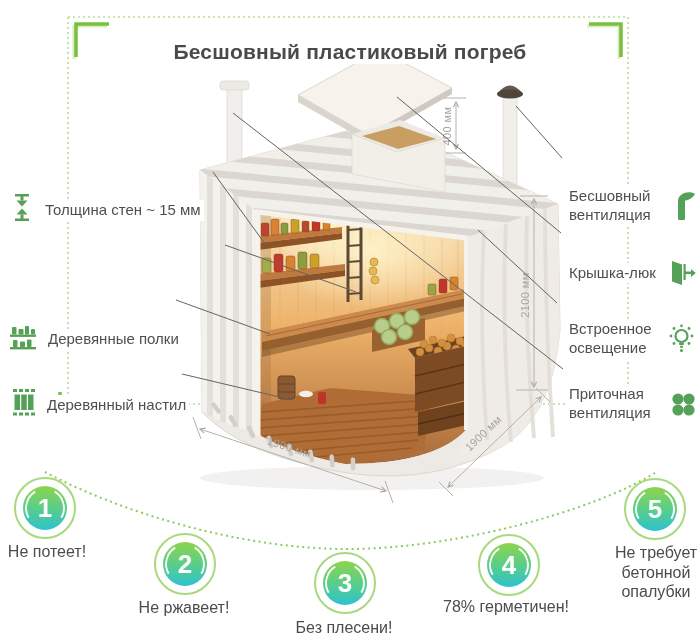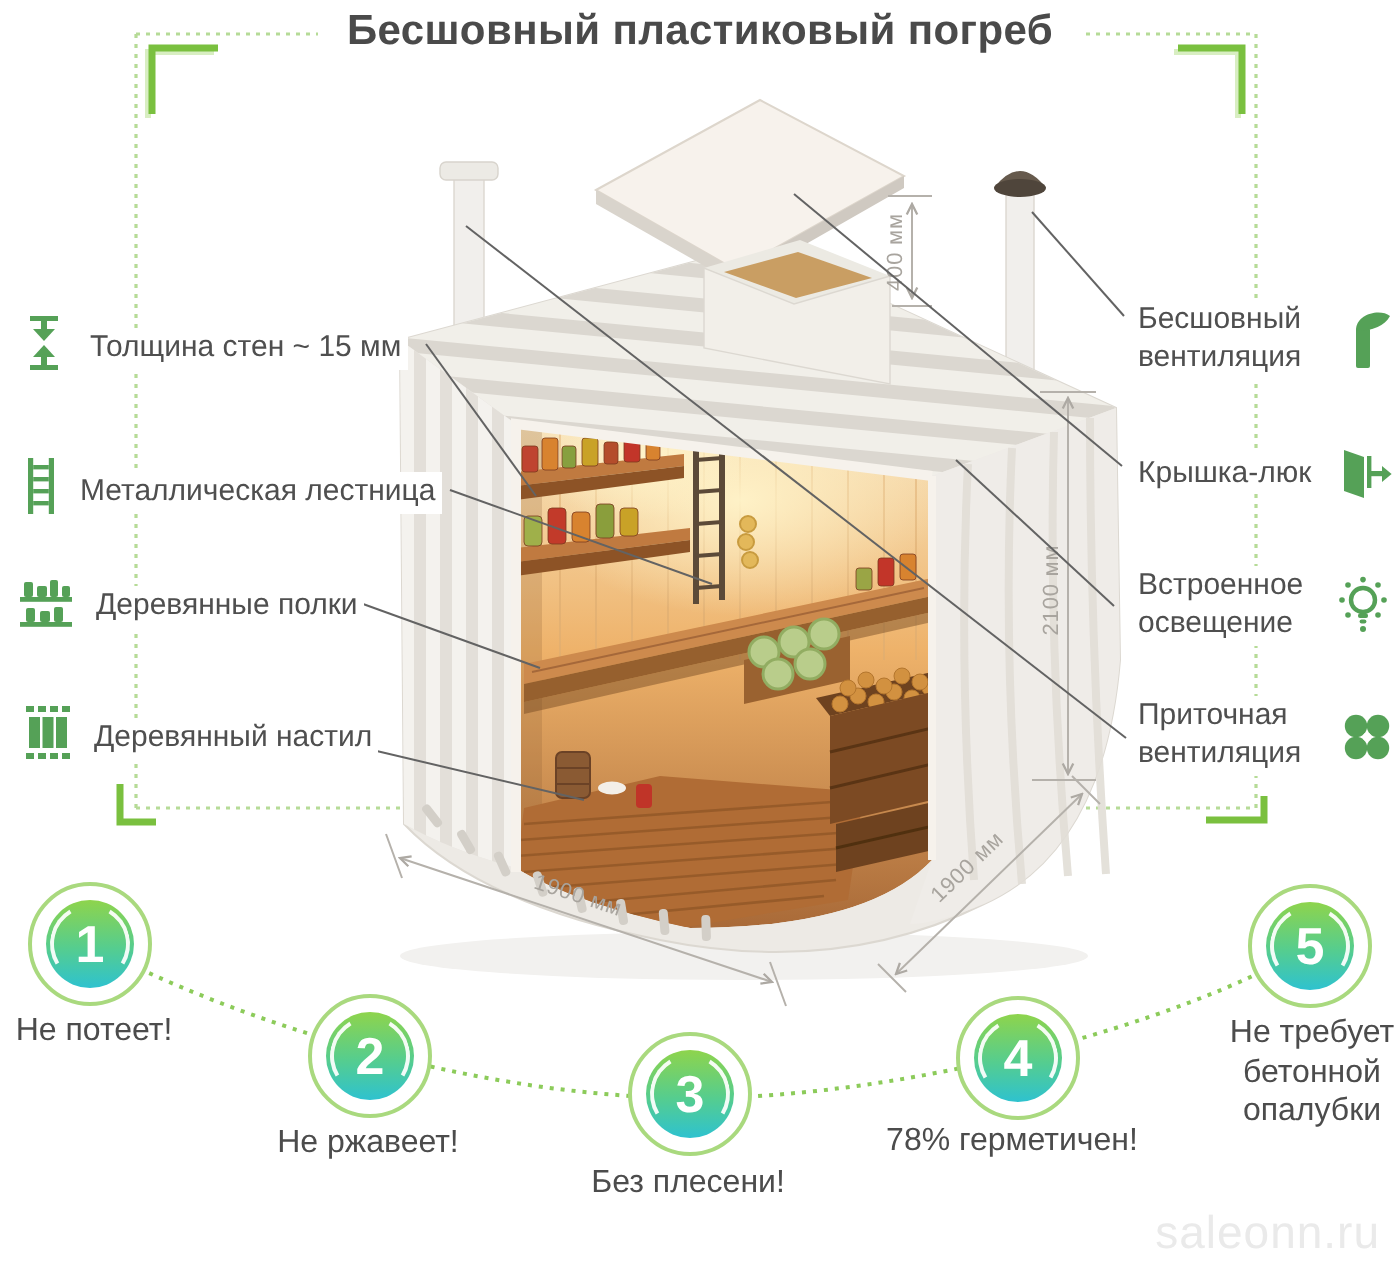--- a/index.html
+++ b/index.html
@@ -1,19 +1,19 @@
 <!DOCTYPE html>
 <html><head>
 <meta charset="utf-8">
 <style>
   html,body{margin:0;padding:0;background:#fff;}
   #stage{position:relative;width:700px;height:640px;background:#fff;overflow:hidden;
          font-family:"Liberation Sans",sans-serif;color:#4b4b4b;}
   #scene{position:absolute;left:0;top:0;z-index:1;}
-  .overlay{position:absolute;z-index:2;}
+  .overlay{position:absolute;z-index:2;margin-top:36px;}
   .page-title{left:0;right:0;top:4px;text-align:center;}
   .page-title span{display:inline-block;background:#fff;padding:0 14px;font-size:21px;
                    font-weight:bold;color:#4a4a4a;letter-spacing:.2px;}
   .lrow{display:flex;align-items:flex-end;gap:8px;height:34px;}
   .rrow{display:flex;align-items:center;justify-content:space-between;width:130px;left:566px;}
   .lbl{font-size:15px;color:#4f4f4f;background:#fff;padding:1px 3px;line-height:1.25;}
   .rrow .lbl{width:92px;}
   .nowrap{white-space:nowrap;}
   .ico{flex:0 0 auto;display:flex;align-items:center;justify-content:center;color:#55a157;}
   .badge{width:58px;height:58px;border:2px solid #a9d97e;border-radius:50%;background:#fff;
@@ -323,33 +323,20 @@
           <rect x="5" y="0" width="14" height="2.5"></rect>
           <rect x="10.5" y="2" width="3" height="4.5"></rect>
           <path d="M6.5,6.5 L17.5,6.5 L12,12.5 Z"></path>
           <path d="M6.5,20.5 L17.5,20.5 L12,14.5 Z"></path>
           <rect x="10.5" y="20.5" width="3" height="4.5"></rect>
           <rect x="5" y="24.5" width="14" height="2.5"></rect>
         </svg>
     </span>
     <span class="lbl nowrap">Толщина стен ~ 15 мм</span>
   </div>
-  <div class="overlay lrow" style="left:12px;top:223px;">
-    <span class="ico">
-      <svg width="17" height="28" viewBox="0 0 17 28" fill="#55a157">
-          <rect x="2" y="0" width="2.6" height="28"></rect>
-          <rect x="12.4" y="0" width="2.6" height="28"></rect>
-          <rect x="4.6" y="3.5" width="7.8" height="2.2"></rect>
-          <rect x="4.6" y="9.5" width="7.8" height="2.2"></rect>
-          <rect x="4.6" y="15.5" width="7.8" height="2.2"></rect>
-          <rect x="4.6" y="21.5" width="7.8" height="2.2"></rect>
-        </svg>
-    </span>
-    <span class="lbl nowrap">Металлическая лестница</span>
-  </div>
   <div class="overlay lrow" style="left:10px;top:280px;">
     <span class="ico">
       <svg width="27" height="26" viewBox="0 0 27 26" fill="#55a157">
           <rect x="2" y="3" width="4.5" height="7.5" rx="1"></rect>
           <rect x="8.5" y="5" width="5" height="5.5" rx="1"></rect>
           <rect x="15" y="2" width="4" height="8.5" rx="1"></rect>
           <rect x="21" y="5" width="4" height="5.5" rx="1"></rect>
           <rect x="0" y="10.5" width="26" height="2.4"></rect>
           <rect x="3" y="16" width="4.5" height="7" rx="1"></rect>
           <rect x="10" y="17.5" width="5" height="5.5" rx="1"></rect>

